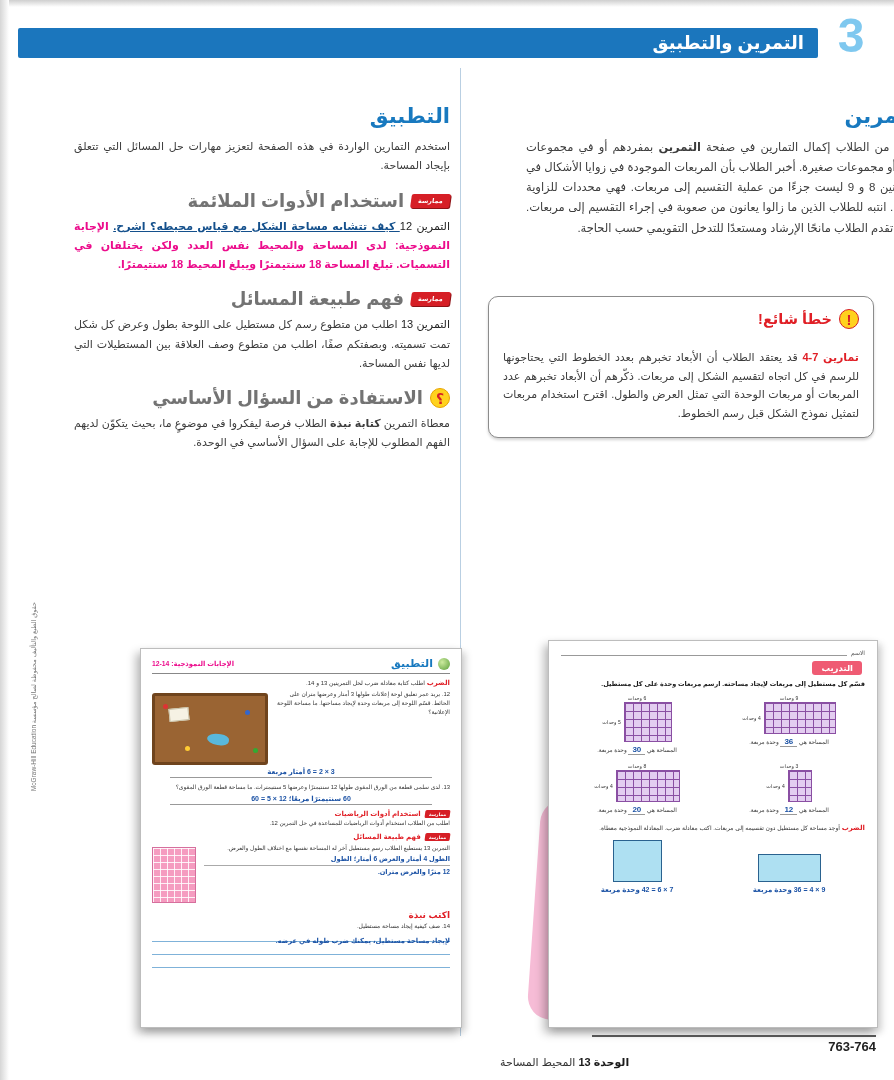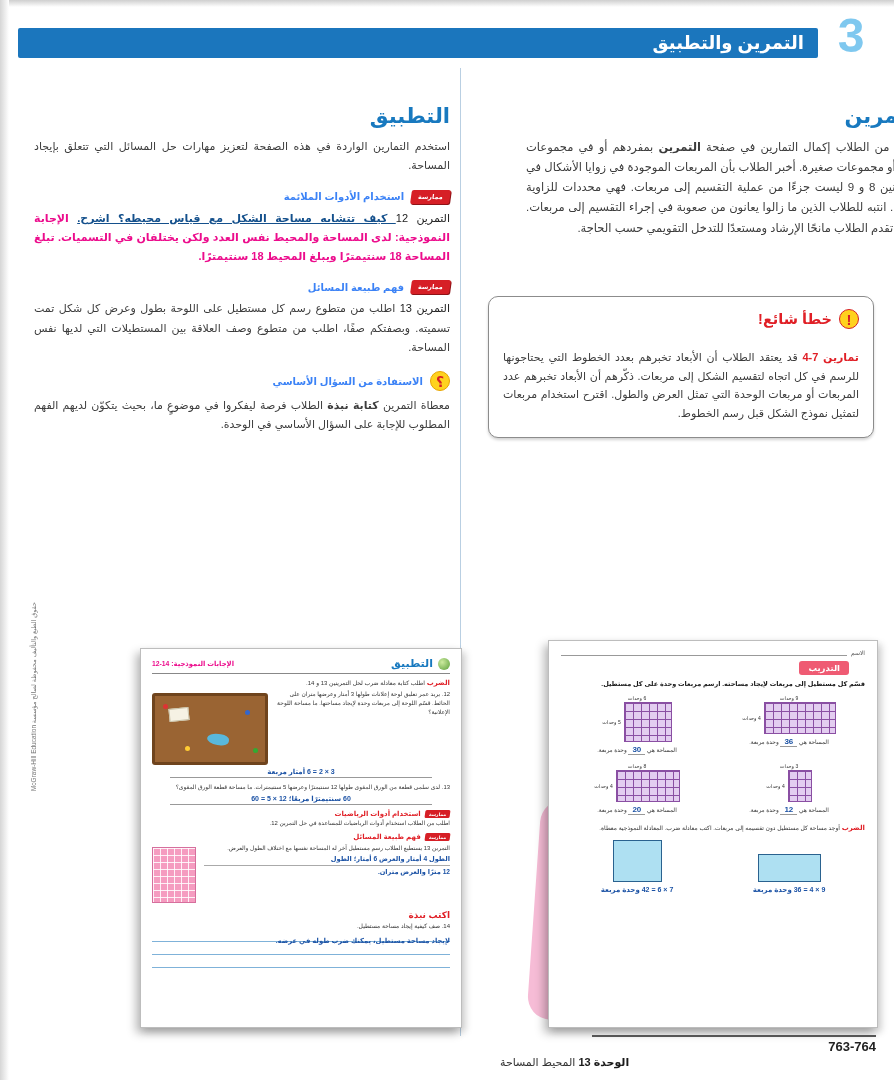--- a/index.html
+++ b/index.html
@@ -43,39 +43,39 @@
   .error-title { color:#e01f26; font-weight:bold; font-size:14.5px; }
   .error-body { margin-top:19px; font-size:11px; line-height:1.7; text-align:justify; text-align-last:right; }
   .error-lead { color:#e01f26; font-weight:bold; }
 
   
   .col-application { position:absolute; left:34px; top:104px; width:416px; }
   .mp-row { display:flex; align-items:center; gap:7px; margin:14px 0 5px; }
   .badge { display:inline-block; background:#d61f26; color:#fff; font-size:6.5px;
     font-weight:bold; padding:3px 7px; border-radius:2px; transform:skewX(-8deg);
     box-shadow:1px 1px 0 #8e1216; flex:0 0 auto; }
-  .red-head { color:#3b82f6; font-weight:bold; font-size:10px;text-align:center; }
+  .red-head { color:#737373; font-weight:bold; font-size:18px;text-align:center; }
   .q-icon { width:20px; height:20px; border-radius:50%; background:#ffd21e; color:#d61f26;
     font-weight:bold; font-size:14px; text-align:center; line-height:20px; flex:0 0 auto;
     border:1px solid #e8a400; }
-  .col-application p.body-text { font-size:11px; }
+  .col-application p.body-text { font-size:11px;margin-left:40px; }
 
   
   .pink-blob { position:absolute; left:534px; top:800px; width:46px; height:220px;
     background:#f6bcd6; border-radius:40px; transform:rotate(4deg); }
   .mini-page { position:absolute; background:#fff; border:1px solid #bdbdbd;
     box-shadow:-4px 5px 9px rgba(0,0,0,.28), 4px 4px 7px rgba(0,0,0,.15); }
   .practice-page { left:548px; top:640px; width:330px; height:388px; padding:8px 12px; }
   .apply-page { left:140px; top:648px; width:322px; height:380px; padding:8px 11px; }
 
   
   .name-row { display:flex; align-items:flex-end; font-size:6px; color:#555; }
   .name-line { flex:1; border-bottom:0.5px solid #999; margin-right:4px; height:7px; }
   .practice-badge { display:inline-block; background:#ef5b73; color:#fff; font-weight:bold;
-    font-size:8.5px; padding:2px 9px; border-radius:3px; margin:5px 16px 4px; }
+    font-size:8.5px; padding:2px 9px; border-radius:3px; margin:5px 3px 4px; }
   .practice-instruction { font-size:6.5px; font-weight:bold; color:#1a1a1a; line-height:1.5; }
   .figs { display:flex; flex-wrap:wrap; margin-top:6px; row-gap:9px; }
   .fig { flex:0 0 50%; display:flex; flex-direction:column; align-items:center; }
   .fig-top { font-size:5px; color:#333; margin-bottom:1px; }
   .fig-mid { display:flex; align-items:center; gap:3px; }
   .fig-side { font-size:5px; color:#333; }
   .grid { background-color:#e3cdf0; border:1px solid #8a4fa3;
     background-image:linear-gradient(#8a4fa3 1px, transparent 1px),
                      linear-gradient(90deg,#8a4fa3 1px, transparent 1px);
     background-size:8px 8px; }

